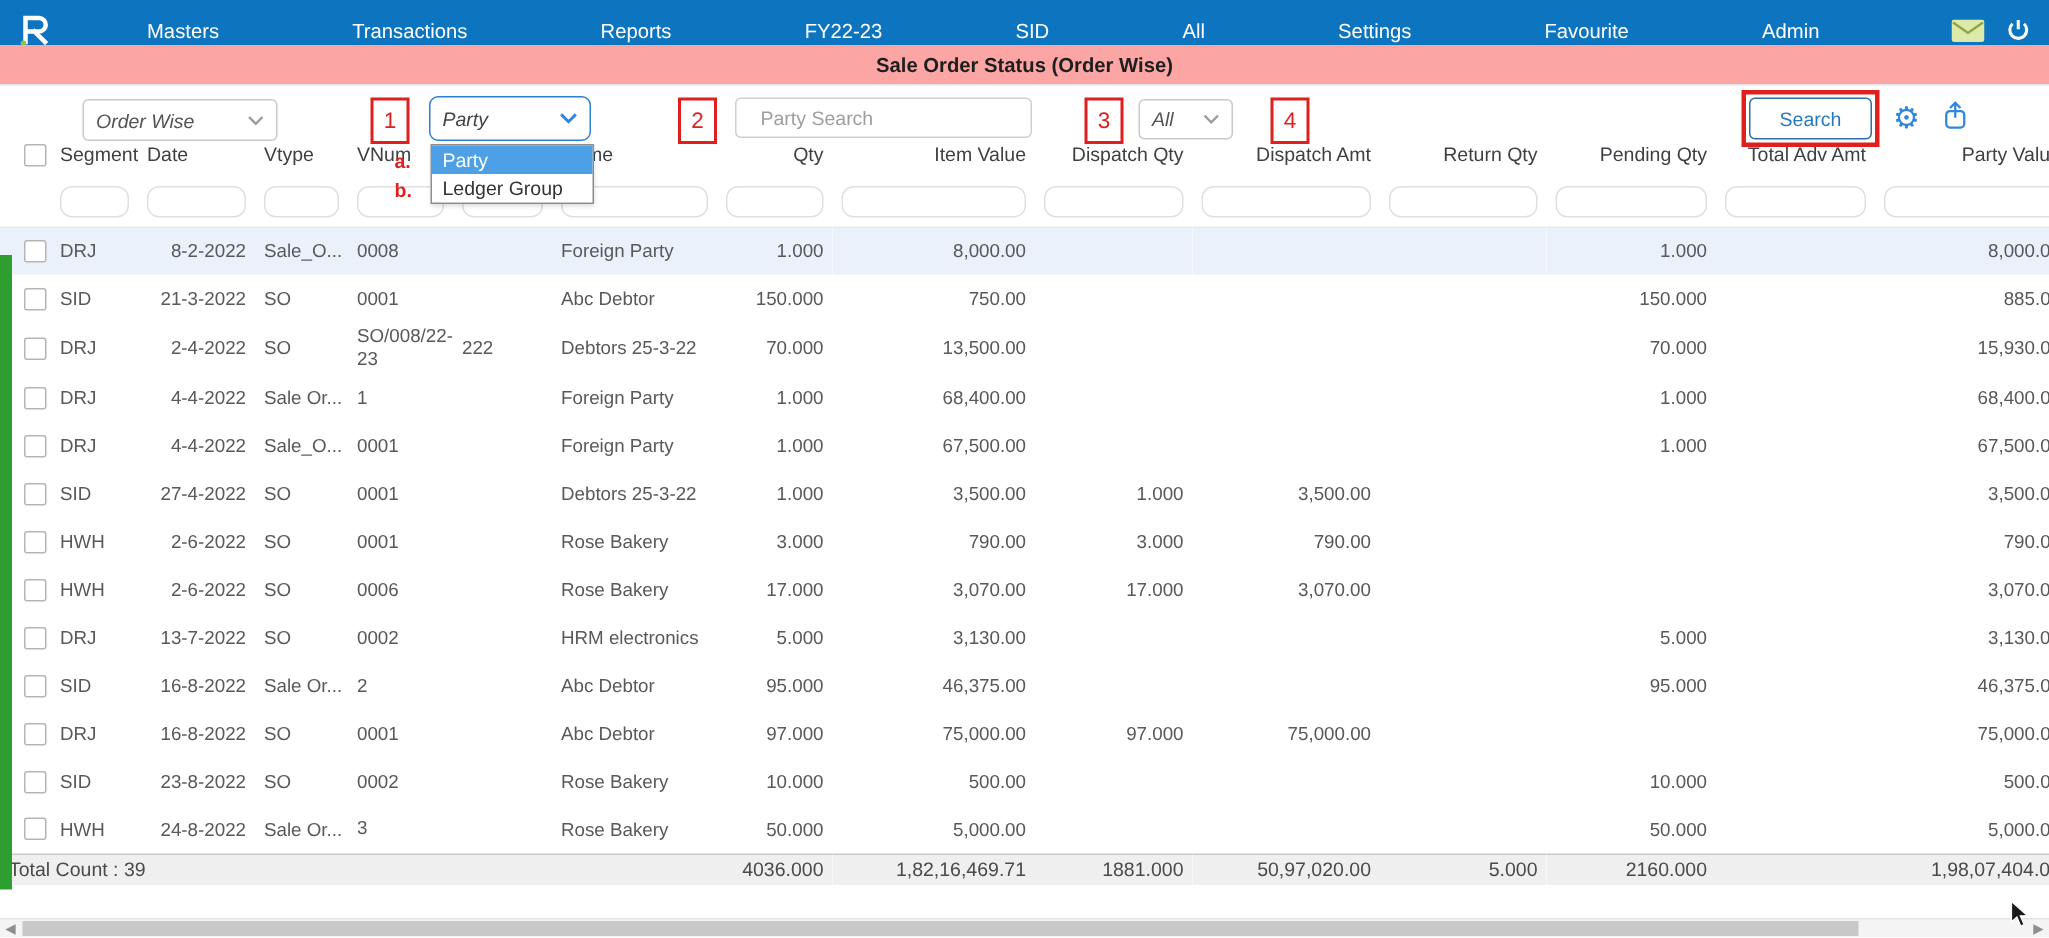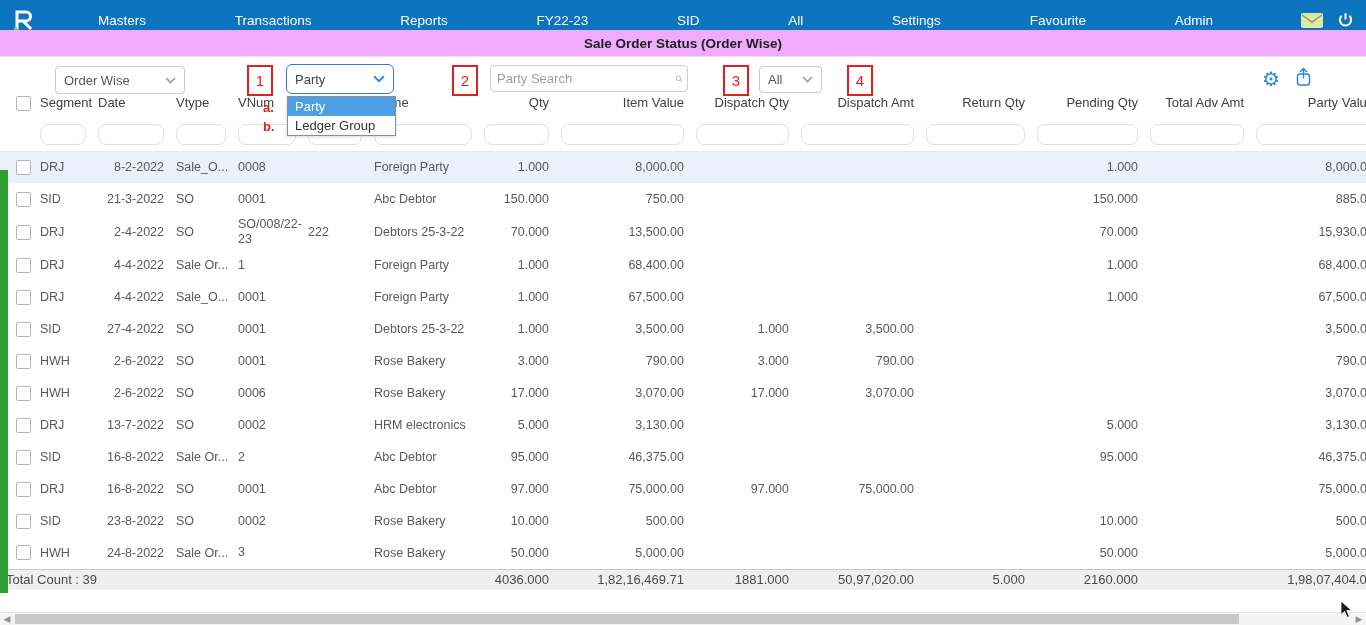--- a/index.html
+++ b/index.html
@@ -8,43 +8,43 @@
 
   
   .navbar{position:absolute;top:0;left:0;width:100%;height:40px;background:#0D74C0;
           display:flex;align-items:center;color:#fff;}
   .logo{width:46px;display:flex;align-items:center;justify-content:center;flex:0 0 auto;cursor:pointer;}
   .nav-items{flex:1;display:flex;justify-content:space-between;margin:0 88px 0 52px;}
   .nav-item{font-size:13.5px;color:#fff;cursor:pointer;white-space:nowrap;}
   .nav-icons{display:flex;align-items:center;gap:14px;margin-right:12px;}
 
   
-  .titlebar{position:absolute;top:30px;left:0;width:100%;height:26px;background:#f0abfc;
+  .titlebar{position:absolute;top:30px;left:0;width:100%;height:26px;background:#fca5a5;
             border-bottom:1px solid #E2E2E2;display:flex;align-items:center;justify-content:center;}
   .titlebar span{font-size:13.5px;font-weight:700;color:#1E1E1E;}
 
   
   .filterbar{position:absolute;top:57px;left:0;width:100%;height:48px;background:#fff;}
   .sel{position:absolute;display:flex;align-items:center;justify-content:space-between;
        border:1px solid #C9C9C9;border-radius:4px;background:#fff;font-size:13px;color:#555;
-       padding:0 8px;cursor:pointer;box-sizing:border-box;}
+       padding:0 8px;cursor:pointer;box-sizing:border-box;font-style:italic;}
   .sel-orderwise{left:55px;top:9px;width:130px;height:28px;}
   .sel-party{left:286px;top:7px;width:108px;height:30px;border:1.5px solid #2E7FD0;border-radius:6px;color:#444;}
   .sel-all{left:759px;top:9px;width:63px;height:27px;}
   .ann-box{position:absolute;width:22px;height:27px;border:2px solid #E01F1F;background:#fff;
            color:#E01F1F;font-size:15px;display:flex;align-items:center;justify-content:center;z-index:30;}
   .ann-1{left:247px;top:8px;} .ann-2{left:452px;top:8px;} .ann-3{left:723px;top:8px;} .ann-4{left:847px;top:8px;}
   .ann-letter{position:absolute;color:#E01F1F;font-size:13px;font-weight:700;z-index:60;}
   .ann-a{left:263px;top:43px;} .ann-b{left:263px;top:62px;}
   .dropdown{position:absolute;left:287px;top:39px;width:107px;background:#fff;border:1px solid #8E8E8E;
             z-index:50;box-shadow:0 1px 3px rgba(0,0,0,.15);}
   .dd-option{height:19px;line-height:19px;padding-left:7px;font-size:13px;color:#333;cursor:pointer;}
   .dd-option.on{background:#4D9FE6;color:#fff;}
   .search-box{position:absolute;left:490px;top:8px;width:198px;height:27px;border:1px solid #CFCFCF;
-              border-radius:4px;display:flex;align-items:center;box-sizing:border-box;padding:0 4px;}
+              border-radius:4px;display:flex;align-items:center;box-sizing:border-box;padding:0 14px;}
   .search-box input{flex:1;border:none;outline:none;font-size:13px;color:#444;font-family:"Liberation Sans",sans-serif;}
   .search-box input::placeholder{color:#9E9E9E;}
   .datebox{position:absolute;top:8px;width:130px;height:27px;border:1px solid #CFCFCF;border-radius:4px;
            display:flex;align-items:center;justify-content:flex-end;gap:7px;box-sizing:border-box;
            padding:0 8px;font-size:13px;color:#333;cursor:pointer;}
   .date-from{left:880px;} .date-to{left:1018px;}
   .search-ann{position:absolute;left:1161px;top:3px;width:92px;height:38px;border:3px solid #E01F1F;
               box-sizing:border-box;display:flex;align-items:center;justify-content:center;}
   .search-btn{width:82px;height:28px;background:#fff;border:1.5px solid #2E6DA4;border-radius:4px;
               color:#2778BE;font-size:13px;cursor:pointer;font-family:"Liberation Sans",sans-serif;}
@@ -177,20 +177,23 @@
       <svg class="chev" width="11" height="7" viewBox="0 0 11 7">
           <polyline points="1,1 5.5,5.5 10,1" stroke="#9B9B9B" stroke-width="1.6" fill="none"></polyline>
         </svg>
     </div>
 
     <div class="ann-box ann-4">
         <span>4</span>
       </div>
 
 
+    <div class="search-ann">
+      <button class="search-btn">Search</button>
+    </div>
 
     <span class="gear">⚙</span>
     <span class="export">
       <svg width="19" height="20" viewBox="0 0 19 20">
         <rect x="3.5" y="7" width="12" height="11" rx="2.5" fill="none" stroke="#2E86DE" stroke-width="1.5"></rect>
         <line x1="9.5" y1="2" x2="9.5" y2="11.5" stroke="#2E86DE" stroke-width="1.5"></line>
         <polyline points="6,5 9.5,1.6 13,5" fill="none" stroke="#2E86DE" stroke-width="1.5"></polyline>
       </svg>
     </span>
   </div>

